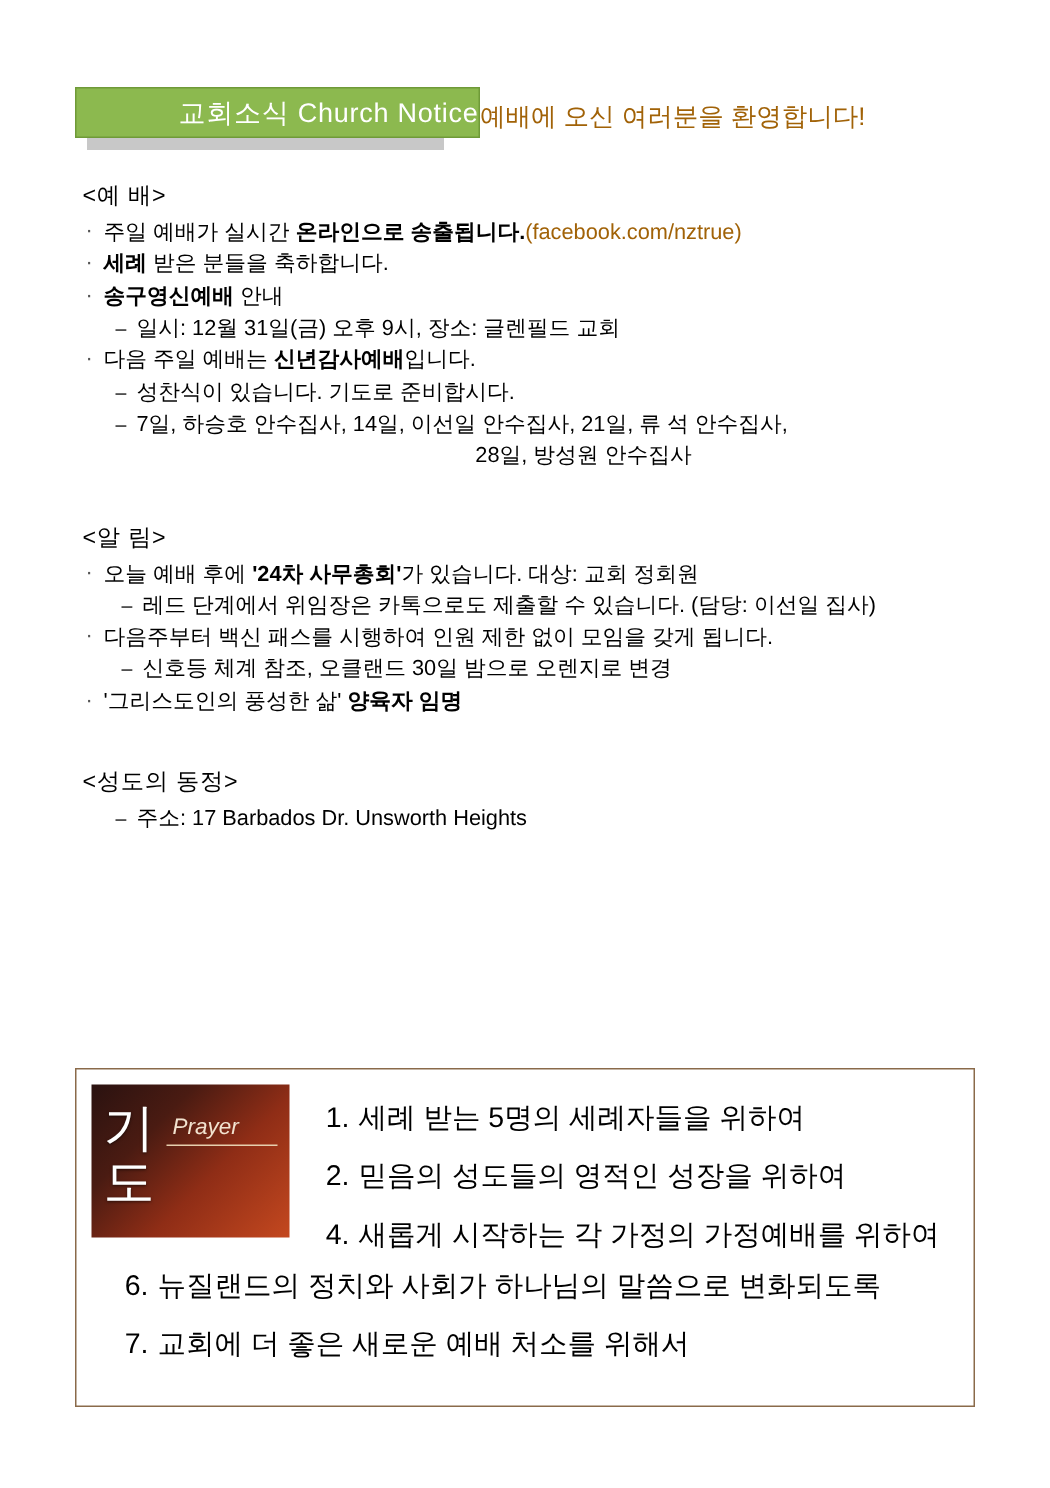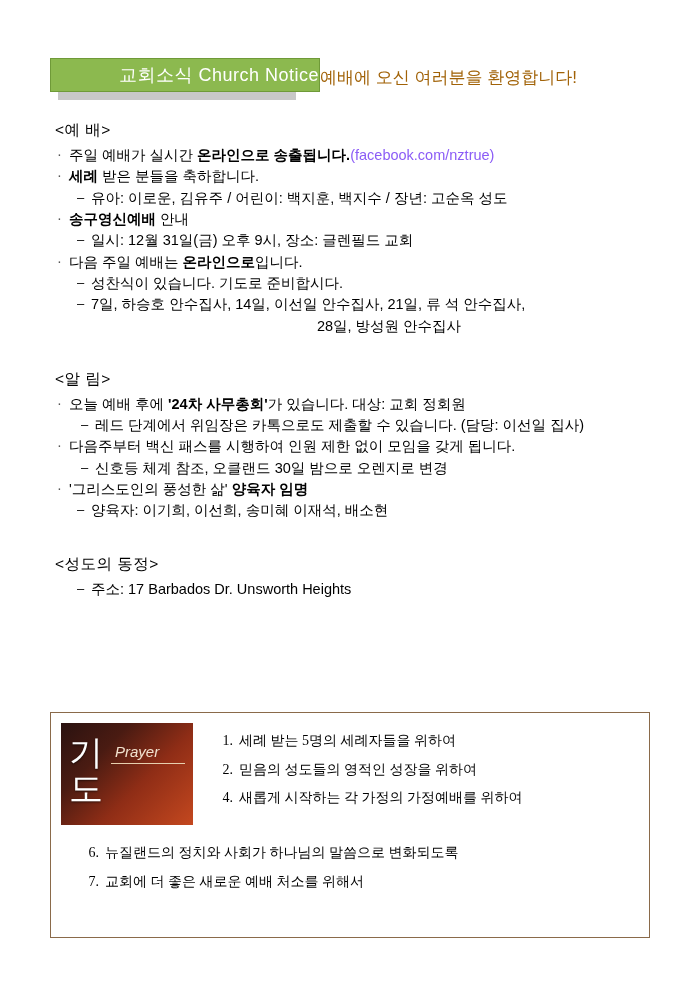--- a/index.html
+++ b/index.html
@@ -115,21 +115,21 @@
     content: "–";
     position: absolute;
     left: 26px;
     top: 0;
     font-size: 13px;
   }
   .bold {
     font-weight: bold;
   }
   .link {
-    color: #8b5cf6;
+    color: #a16207;
   }
   .spacer-md { height: 18px; }
 
   
   .prayer-box {
     position: absolute;
     left: 50px;
     top: 712px;
     width: 600px;
     height: 226px;
@@ -179,24 +179,23 @@
     top: 14px;
     width: 430px;
   }
   .prayer-bottom-list {
     position: absolute;
     left: 26px;
     top: 126px;
     width: 560px;
   }
   .prayer-item {
-    font-size: 14px;
+    font-size: 19px;
     line-height: 2.05;
     white-space: nowrap;
-    font-family: Liberation Serif, serif;
   }
   .prayer-item .num {
     display: inline-block;
     width: 22px;
     text-align: right;
     margin-right: 6px;
   }
 </style>
 </head>
 <body>
@@ -207,37 +206,35 @@
     <span class="banner-text">교회소식 Church Notice</span>
   </div>
   <div class="welcome">예배에 오신 여러분을 환영합니다!</div>
 </div>
 
 <div class="content" id="content-root">
     <div class="section">
       <div class="section-title">&lt;예  배&gt;</div>
       <div class="line lvl1"><span>주일 예배가 실시간 </span><span class="bold">온라인으로 송출됩니다.</span><span class="link">(facebook.com/nztrue)</span></div>
       <div class="line lvl1"><span class="bold">세례</span><span> 받은 분들을 축하합니다.</span></div>
-      <div class="line lvl2"><span>유아: 이로운, 김유주 / 어린이: 백지훈, 백지수 / 장년: 고순옥 성도</span></div>
       <div class="line lvl1"><span class="bold">송구영신예배</span><span> 안내</span></div>
       <div class="line lvl2"><span>일시: 12월 31일(금) 오후 9시, 장소: 글렌필드 교회</span></div>
-      <div class="line lvl1"><span>다음 주일 예배는 </span><span class="bold">온라인으로</span><span>입니다.</span></div>
+      <div class="line lvl1"><span>다음 주일 예배는 </span><span class="bold">신년감사예배</span><span>입니다.</span></div>
       <div class="line lvl2"><span>성찬식이 있습니다. 기도로 준비합시다.</span></div>
       <div class="line lvl2"><span>7일, 하승호 안수집사, 14일, 이선일 안수집사, 21일, 류  석 안수집사,</span></div>
       <div class="line lvl2b"><span>28일, 방성원 안수집사</span></div>
     </div>
     <div class="spacer-md"></div>
     <div class="section">
       <div class="section-title">&lt;알  림&gt;</div>
       <div class="line lvl1"><span>오늘 예배 후에 </span><span class="bold">'24차 사무총회'</span><span>가 있습니다. 대상: 교회 정회원</span></div>
       <div class="line lvl2c"><span>레드 단계에서 위임장은 카톡으로도 제출할 수 있습니다. (담당: 이선일 집사)</span></div>
       <div class="line lvl1"><span>다음주부터 백신 패스를 시행하여 인원 제한 없이 모임을 갖게 됩니다.</span></div>
       <div class="line lvl2c"><span>신호등 체계 참조, 오클랜드 30일 밤으로 오렌지로 변경</span></div>
       <div class="line lvl1"><span>'그리스도인의 풍성한 삶' </span><span class="bold">양육자 임명</span></div>
-      <div class="line lvl2"><span>양육자: 이기희, 이선희, 송미혜 이재석, 배소현</span></div>
     </div>
     <div class="spacer-md"></div>
     <div class="section">
       <div class="section-title">&lt;성도의 동정&gt;</div>
       <div class="line lvl2"><span>주소: 17 Barbados Dr. Unsworth Heights</span></div>
     </div>
   </div>
 
 <div class="prayer-box">
   <div class="prayer-img">

